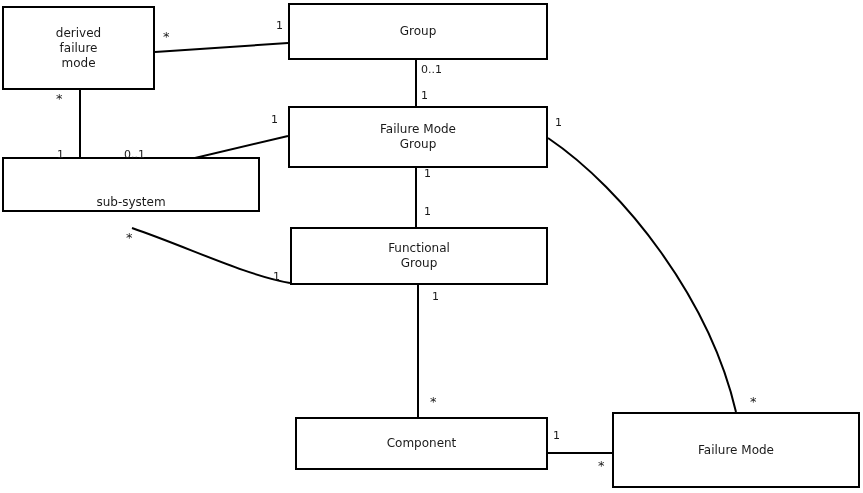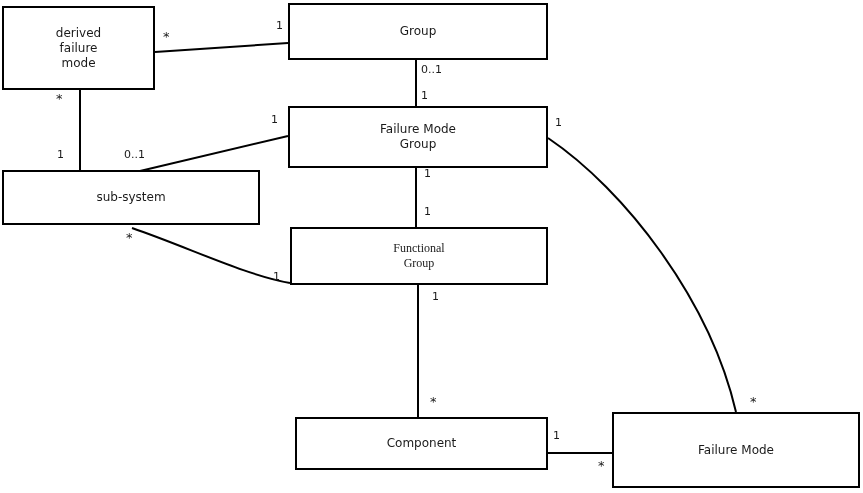--- a/index.html
+++ b/index.html
@@ -81,24 +81,24 @@
 failure
 mode</span>
       </div>
       <div class="uml-box" style="left: 288px; top: 3px; width: 260px; height: 57px;">
         <span class="box-label">Group</span>
       </div>
       <div class="uml-box" style="left: 288px; top: 106px; width: 260px; height: 62px;">
         <span class="box-label">Failure Mode
 Group</span>
       </div>
-      <div class="uml-box" style="left: 2px; top: 170px; width: 258px; height: 55px;">
+      <div class="uml-box" style="left: 2px; top: 157px; width: 258px; height: 55px; align-items: flex-end;">
         <span class="box-label">sub-system</span>
       </div>
-      <div class="uml-box" style="left: 290px; top: 227px; width: 258px; height: 58px; font-family: Liberation Serif, serif;">
+      <div class="uml-box" style="left: 290px; top: 227px; width: 258px; height: 58px;">
         <span class="box-label">Functional
 Group</span>
       </div>
       <div class="uml-box" style="left: 295px; top: 417px; width: 253px; height: 53px;">
         <span class="box-label">Component</span>
       </div>
       <div class="uml-box" style="left: 612px; top: 412px; width: 248px; height: 76px;">
         <span class="box-label">Failure Mode</span>
       </div>
     </div>

